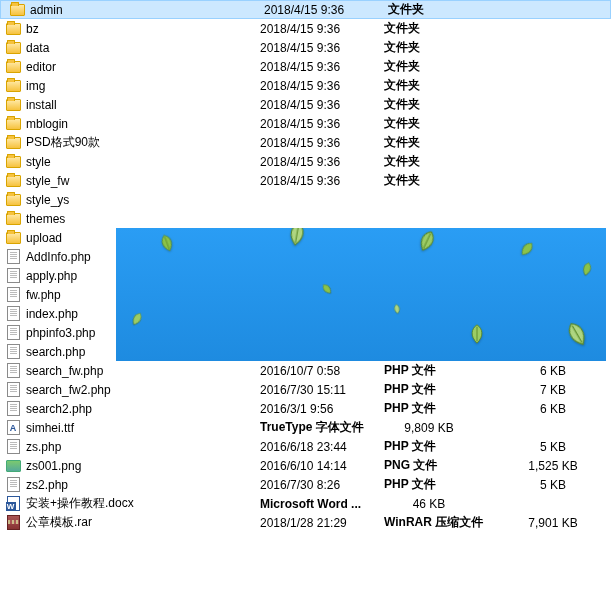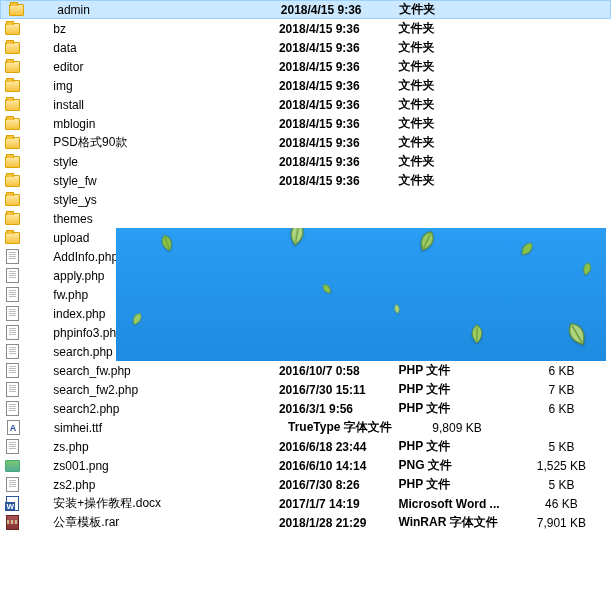--- a/index.html
+++ b/index.html
@@ -1,22 +1,22 @@
 <!DOCTYPE html>
 <html><head>
 <meta charset="utf-8">
 <style>
 * { margin: 0; padding: 0; box-sizing: border-box; font-family: "Segoe UI", "Microsoft YaHei", sans-serif; }
 body { background: #fff; font-size: 12px; color: #000; width: 611px; }
 .file-list { position: relative; width: 611px; }
 .row { display: flex; align-items: center; height: 19px; padding-left: 4px; cursor: default; position: relative; }
 .row.selected { background: #cce8ff; border: 1px solid #99d1ff; padding-left: 7px; height: 19px; }
 .icon-cell { width: 18px; height: 18px; display: flex; align-items: center; justify-content: center; margin-right: 4px; }
-.name { width: 234px; white-space: nowrap; overflow: hidden; margin-left: 28px; }
-.date { width: 124px; white-space: nowrap; font-weight: bold; }
+.name { width: 234px; white-space: nowrap; overflow: hidden; }
+.date { width: 124px; white-space: nowrap; }
 .type { width: 130px; white-space: nowrap; overflow: hidden; font-weight: bold; }
 .size { width: 90px; text-align: center; padding-right: 12px; white-space: nowrap; }
 
 
 .folder-icon { width: 15px; height: 12px; background: linear-gradient(#ffe9a6,#f6c23e); border: 1px solid #d9a400; border-radius: 1px; position: relative; }
 .folder-icon::before { content: ""; position: absolute; top: -3px; left: 0; width: 6px; height: 3px; background: #f6c23e; border: 1px solid #d9a400; border-bottom: none; border-radius: 1px 1px 0 0; }
 
 
 .file-icon { width: 13px; height: 15px; background: #fff; border: 1px solid #8a8a8a; position: relative; }
 .file-icon::before { content: ""; position: absolute; top: 2px; left: 2px; right: 2px; height: 1px; background: #bbb; box-shadow: 0 2px #bbb, 0 4px #bbb, 0 6px #bbb; }
@@ -312,32 +312,31 @@
     <span class="date">2016/7/30 8:26</span>
     <span class="type">PHP 文件</span>
     <span class="size">5 KB</span>
   </div>
 
   <div class="row">
     <span class="icon-cell">
           <span class="docx-icon"></span>
         </span>
     <span class="name">安装+操作教程.docx</span>
-    <span class="date">2017/1/7 14:19</span>
     <span class="type">Microsoft Word ...</span>
     <span class="size">46 KB</span>
   </div>
 
   <div class="row">
     <span class="icon-cell">
           <span class="rar-icon"></span>
         </span>
     <span class="name">公章模板.rar</span>
     <span class="date">2018/1/28 21:29</span>
-    <span class="type">WinRAR 字体文件</span>
+    <span class="type">WinRAR 压缩文件</span>
     <span class="size">7,901 KB</span>
   </div>
 </div>
   <div class="overlay">
     <div class="leaf l1"><svg viewBox="0 0 24 24">
           <path fill="#8bc34a" stroke="#5a8a2a" d="M12 2 C18 6 20 14 12 22 C4 14 6 6 12 2 Z"></path>
           <path stroke="#5a8a2a" d="M12 4 L12 20"></path>
         </svg></div>
     <div class="leaf l2"><svg viewBox="0 0 24 24">
           <path fill="#9ccc65" stroke="#5a8a2a" d="M12 2 C18 6 20 14 12 22 C4 14 6 6 12 2 Z"></path>

